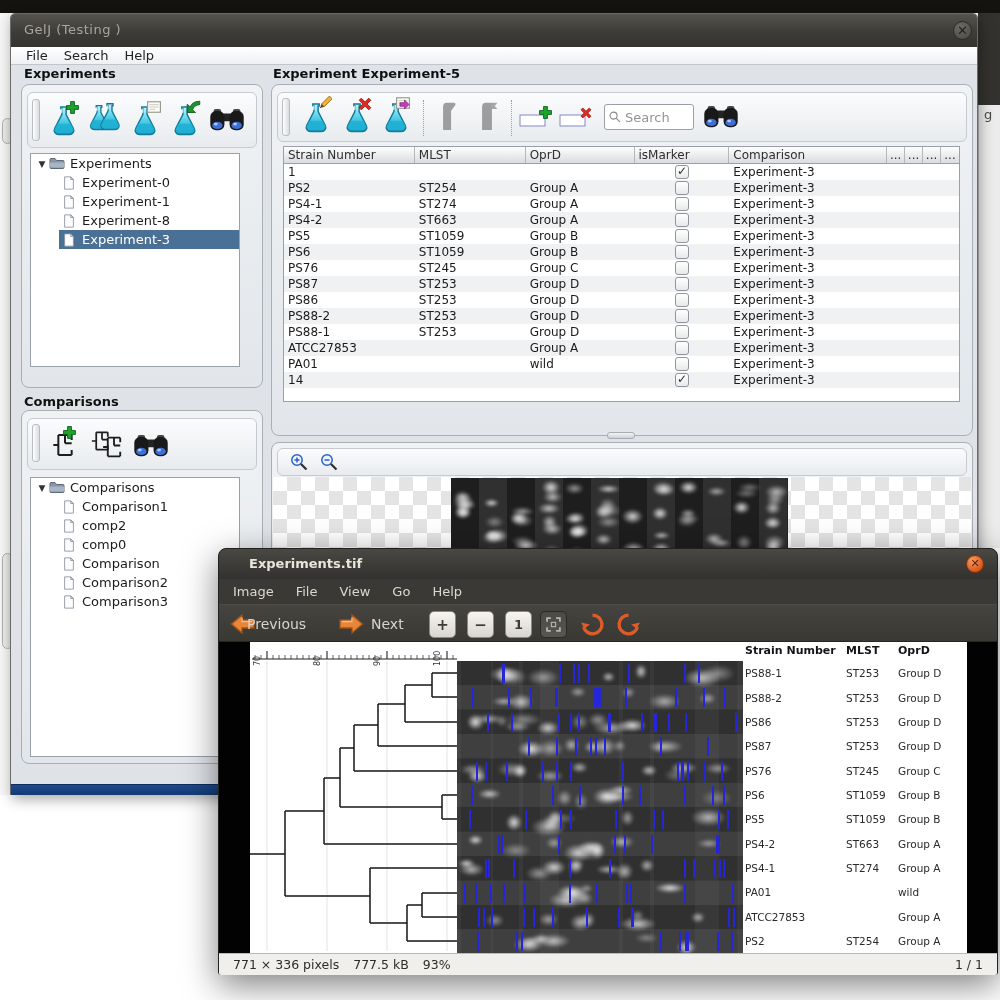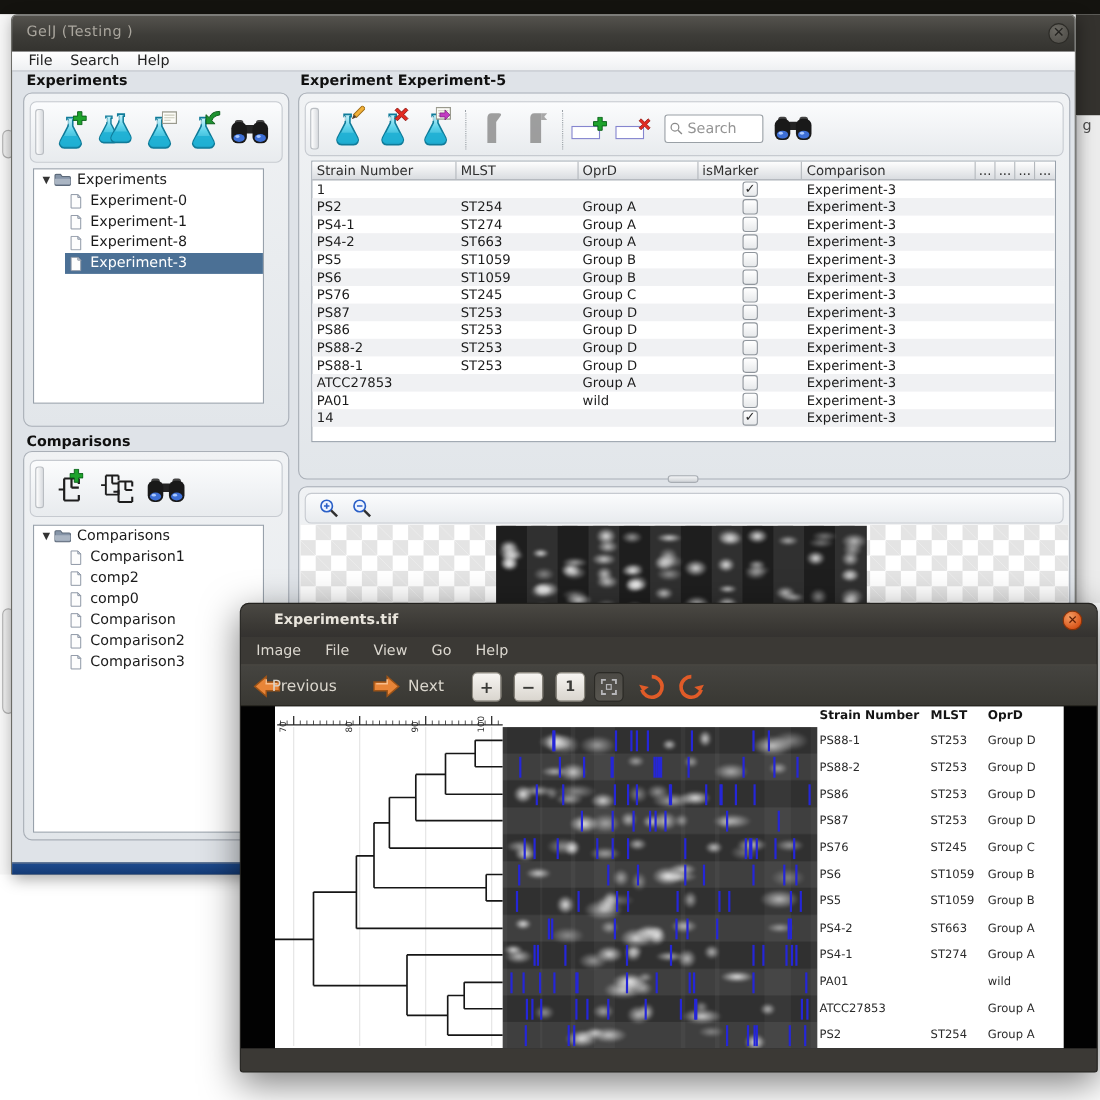--- a/index.html
+++ b/index.html
@@ -1193,14 +1193,20 @@
 
             <div class="drow">
               <span class="d0">PS2</span>
               <span class="d1">ST254</span>
               <span class="d2">Group A</span>
             </div>
           </div>
       </div>
     </div>
 
+    <div class="abs v-statusbar">
+      <span>771 × 336 pixels</span>
+      <span>777.5 kB</span>
+      <span>93%</span>
+      <span class="pg">1 / 1</span>
+    </div>
   </div>
 </div>
 
 </body></html>

